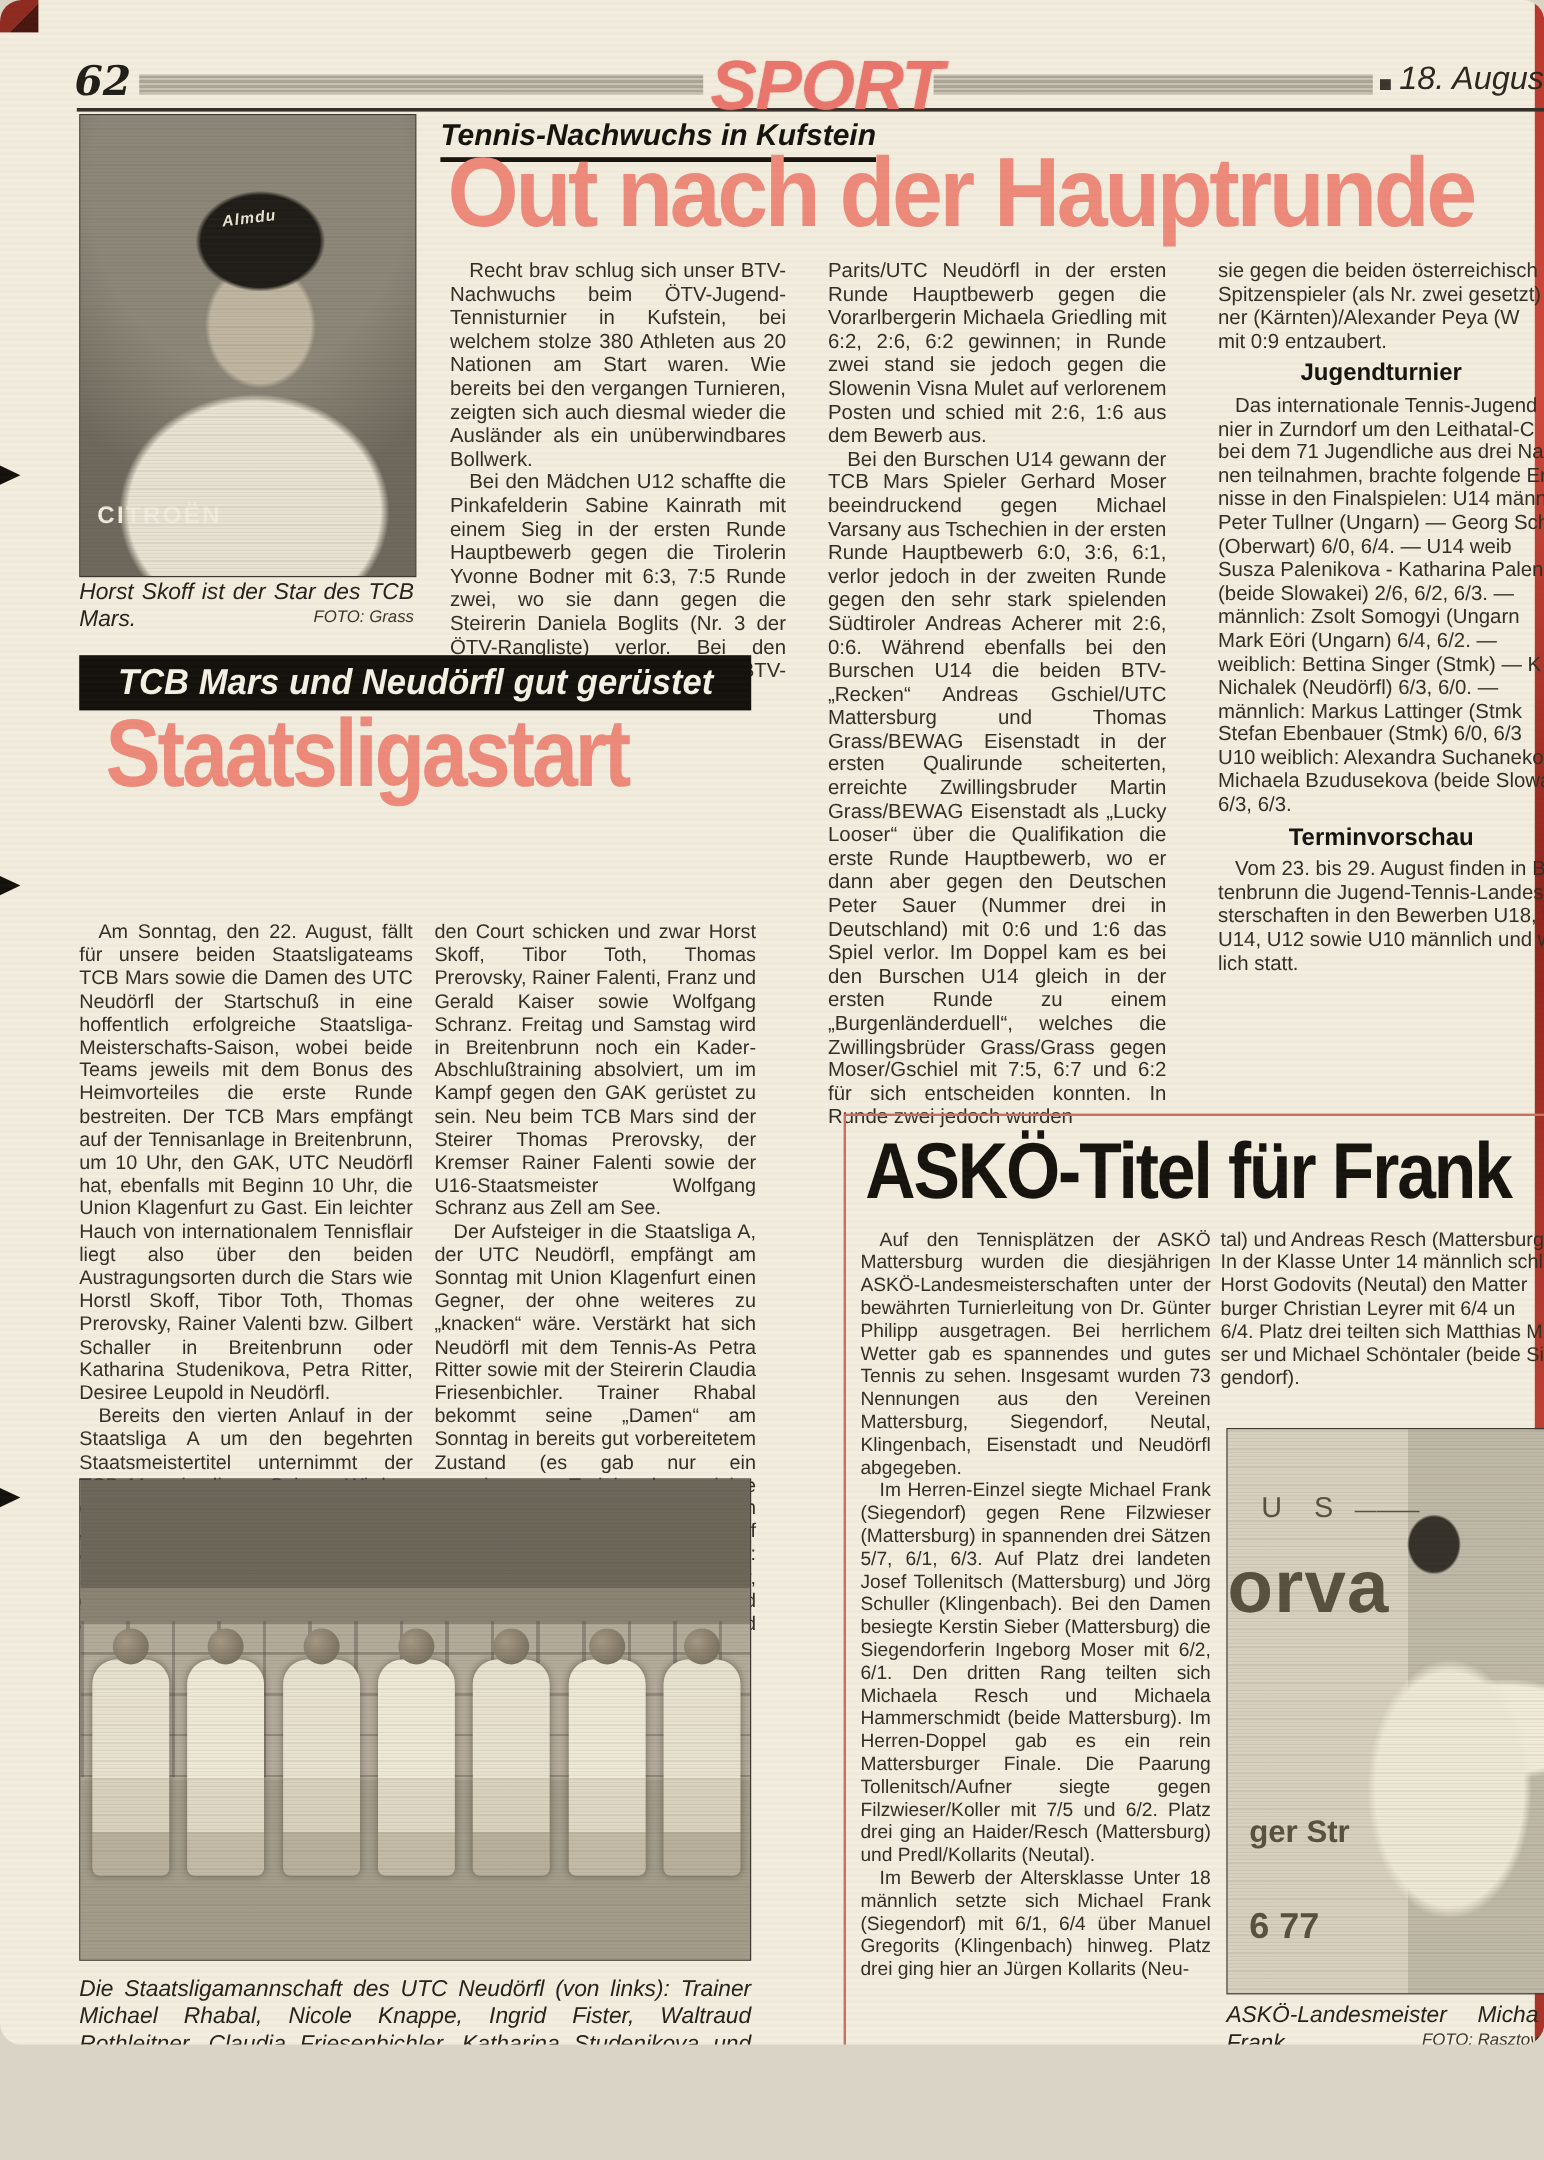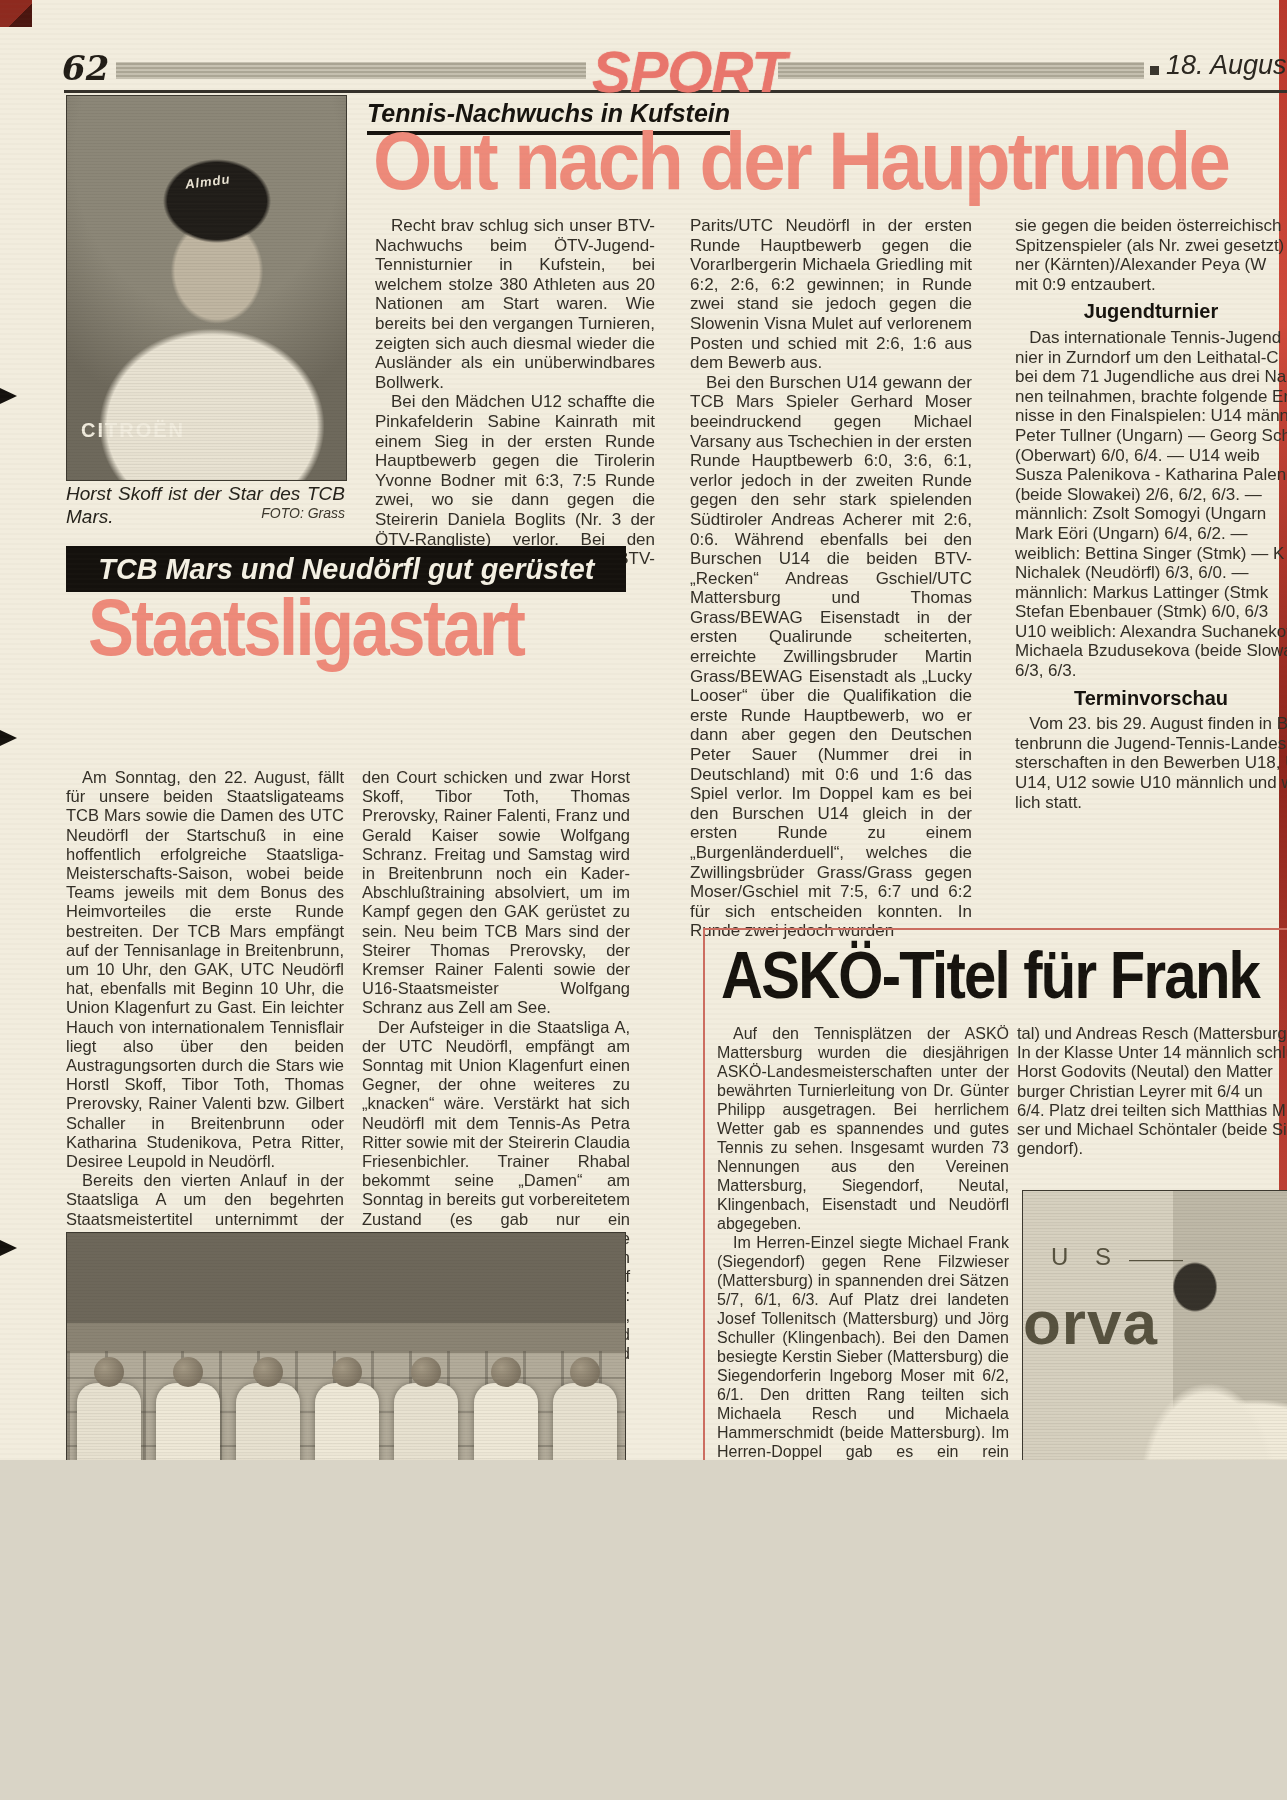--- a/index.html
+++ b/index.html
@@ -1,20 +1,21 @@
 <!DOCTYPE html>
 <html lang="de"><head>
 <meta charset="utf-8">
 <style>
   html,body { margin:0; padding:0; background:#d9d4c6; }
   #page {
-    position:relative; width:1287px; height:1460px; overflow:hidden;
+    position:relative; width:1287px; height:1704px; overflow:hidden;
     background:#f2edde;
     font-family:"Liberation Sans","DejaVu Sans",sans-serif;
     color:#2e2a22;
+    border-radius:18px;
   }
   .abs { position:absolute; }
   
   .page-num { left:62px; top:48px; font:italic 900 34px "DejaVu Serif",serif; color:#211d17; }
   .hbar { top:62px; height:17px; background:repeating-linear-gradient(0deg,#c7c2b2 0 2px,#aba695 2px 4px); }
   .hbar.l { left:116px; width:470px; }
   .hbar.r { left:778px; width:366px; }
   .hrule { left:64px; top:90px; width:1223px; height:3px; background:#35312a; }
   .sport-logo { left:592px; top:38px; font:italic 900 58px "Liberation Sans",sans-serif; color:#f0887b;
     letter-spacing:-1px; text-shadow:0 0 1px #e8766c; z-index:3;

